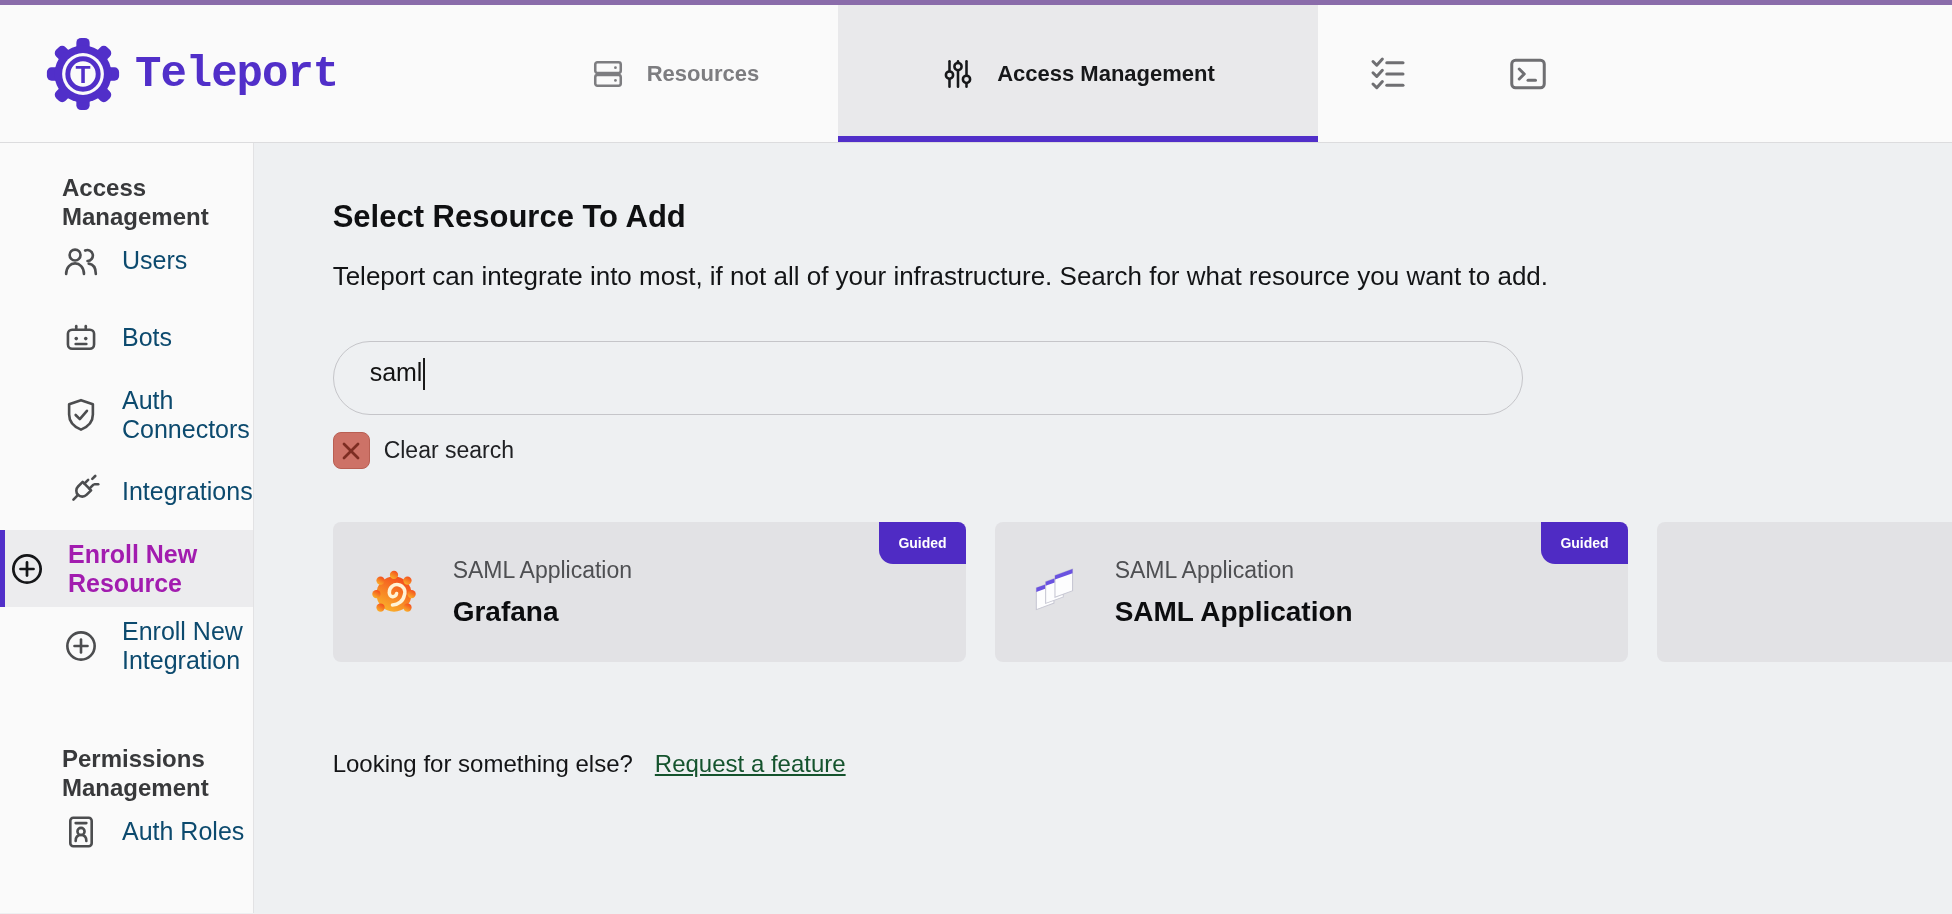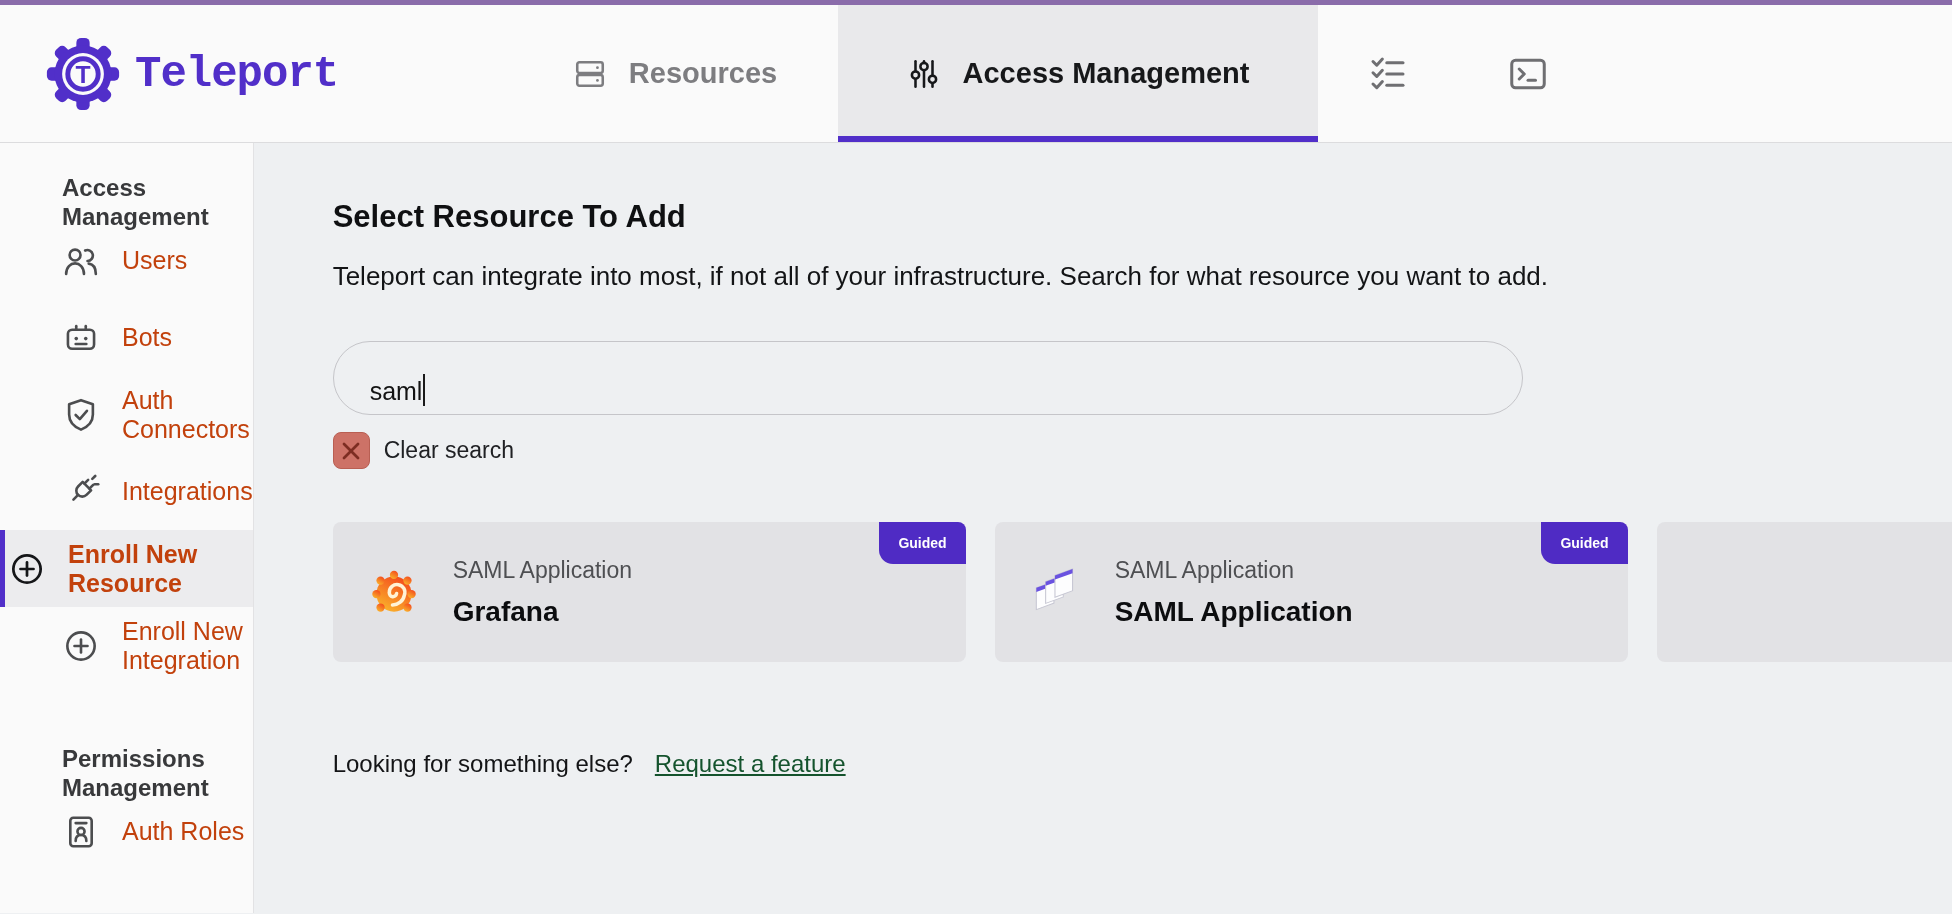--- a/index.html
+++ b/index.html
@@ -12,41 +12,41 @@
     color: #131416;
   }
   .topbar { height: 5px; background: #8a6caa; }
   .header {
     height: 138px; background: #fafafa;
     border-bottom: 1px solid #dcdcde;
     display: flex; align-items: stretch;
   }
   .logo { flex: 0 0 512px; display: flex; align-items: center; padding-left: 45px; gap: 14px; }
   .logo-text { font-size: 44px; font-weight: bold; color: #512fc9; letter-spacing: -1px; font-family: Liberation Mono, monospace; }
-  .tab { display: flex; align-items: center; justify-content: center; gap: 22px; font-weight: bold; font-size: 29px; cursor: pointer; }
+  .tab { display: flex; align-items: center; justify-content: center; gap: 22px; font-weight: bold; font-size: 22px; cursor: pointer; }
   .tab-resources { width: 326px; color: #7d7d80; }
   .tab-active { width: 480px; color: #17181a; background: #e9e9eb; position: relative; }
   .tab-active::after { content: ""; position: absolute; left: 0; right: 0; bottom: 0; height: 6px; background: #512fc9; }
   .icon-tab { width: 140px; display: flex; align-items: center; justify-content: center; cursor: pointer; }
 
   .layout { display: flex; height: 770px; }
   .sidebar { width: 512px; background: #fafafa; border-right: 1px solid #e2e2e4; padding-top: 30px; }
   .side-heading { height: 29px; line-height: 29px; padding-left: 62px; font-size: 24px; font-weight: bold; color: #38393b; margin-bottom: 20px; }
-  .side-item { height: 77px; display: flex; align-items: center; padding-left: 62px; gap: 22px; font-size: 25px; color: #c2410c; position: relative; cursor: pointer; }
-  .side-item.active { background: #ececee; font-weight: bold; color: #c2410c; padding-left: 8px; }
+  .side-item { height: 77px; display: flex; align-items: center; padding-left: 62px; gap: 22px; font-size: 25px; color: #0c4a6e; position: relative; cursor: pointer; }
+  .side-item.active { background: #ececee; font-weight: bold; color: #a21caf; padding-left: 8px; }
   .side-item.active::before { content: ""; position: absolute; left: 0; top: 0; bottom: 0; width: 5px; background: #512fc9; }
   .side-section-2 { margin-top: 60px; }
 
   .content { flex: 1; padding: 55px 0 0 79px; }
   .page-title { font-size: 31px; font-weight: bold; color: #0f1012; line-height: 38px; }
   .page-desc { font-size: 26px; color: #131416; margin-top: 26px; white-space: nowrap; line-height: 29px; }
   .search-box {
     margin-top: 50px; width: 1190px; height: 74px;
     border: 1px solid #c5c5c9; border-radius: 37px;
-    display: flex; align-items: flex-end; padding: 8px 36px;
+    display: flex; align-items: flex-start; padding: 16px 36px;
     font-size: 25px; color: #131313; cursor: text; background: transparent;
   }
   .caret { display: inline-block; width: 2px; height: 32px; background: #1a1a1a; margin-left: 1px; }
   .clear-row { margin-top: 17px; display: flex; align-items: center; gap: 14px; font-size: 23px; color: #202124; }
   .clear-btn { width: 37px; height: 37px; border-radius: 8px; background: #cd7267; border: 1px solid #b95f53; display: flex; align-items: center; justify-content: center; cursor: pointer; }
   .clear-label { cursor: pointer; }
   .cards { margin-top: 53px; display: flex; gap: 29px; }
   .card { width: 633px; height: 140px; background: #e2e2e5; border-radius: 8px; position: relative; display: flex; align-items: center; padding-left: 32px; gap: 30px; cursor: pointer; flex: 0 0 633px; }
   .badge { position: absolute; top: 0; right: 0; height: 42px; line-height: 42px; padding: 0 19px; background: #4f2bc4; color: #ffffff; font-size: 14px; font-weight: bold; border-radius: 0 8px 0 14px; }
   .card-sub { font-size: 23px; color: #4e4f52; }

